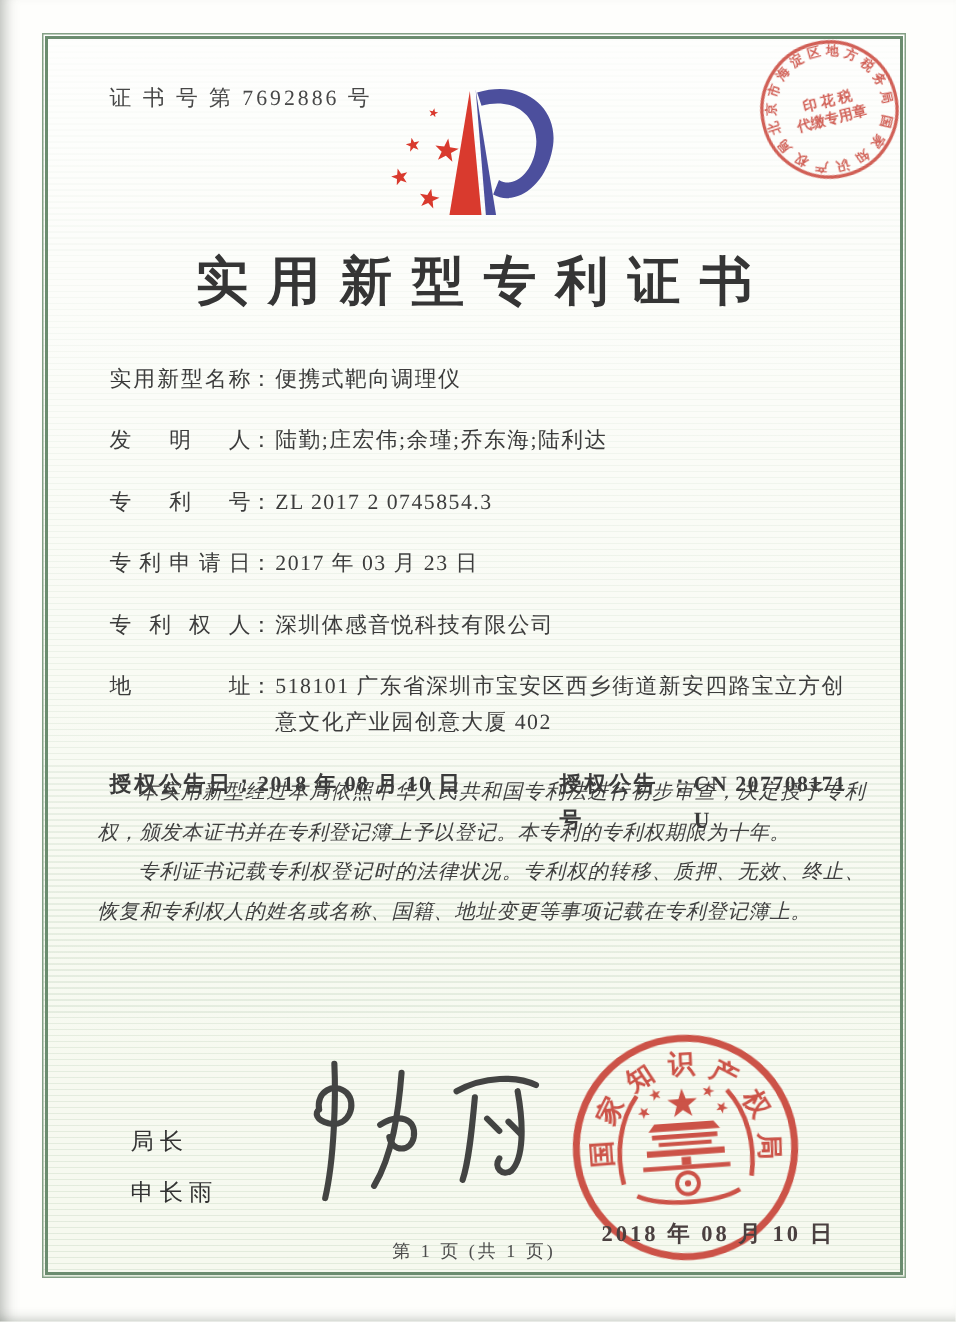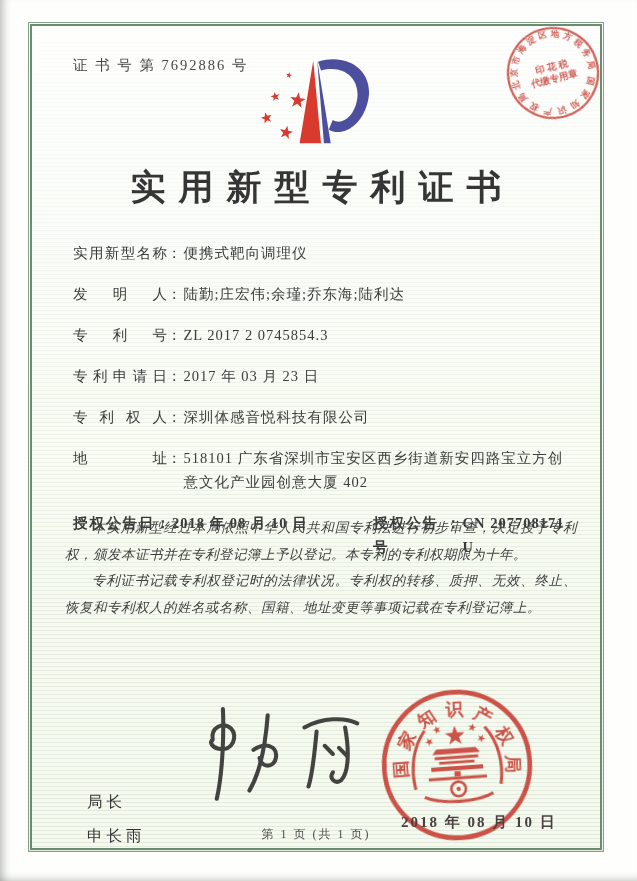--- a/index.html
+++ b/index.html
@@ -31,21 +31,21 @@
   .f-colon{flex:0 0 auto;padding:0 2px 0 0;}
   .f-value{flex:1;letter-spacing:1px;color:#3c3c3c;}
   .grant-row{display:flex;margin-top:3px;line-height:24px;font-weight:bold;}
   .grant-left{flex:0 0 300px;display:flex;}
   .grant-right{flex:1;display:flex;}
   .g-label{letter-spacing:2px;}
   .g-value{letter-spacing:1px;margin-left:2px;}
   .body-text{position:absolute;left:64px;right:52px;top:514px;font-size:13.5px;line-height:26.5px;
     text-align:justify;color:#404040;font-style:italic;}
   .body-text p{margin:0;text-indent:2em;letter-spacing:.5px;}
-  .sig-block{position:absolute;left:86px;top:744px;font-size:15.5px;letter-spacing:4px;color:#333;font-style:normal;line-height:34px;margin-top:40px;}
+  .sig-block{position:absolute;left:86px;top:744px;font-size:15.5px;letter-spacing:4px;color:#333;font-style:normal;line-height:34px;}
   .sig-autograph{position:absolute;left:178px;top:700px;width:210px;height:112px;}
   .seal-bottom{position:absolute;left:378px;top:686px;width:156px;height:156px;transform:rotate(-4deg);filter:blur(.3px);}
   .seal-date{position:absolute;left:400px;top:812px;font-size:15px;letter-spacing:2px;color:#4a4040;font-weight:bold;}
   .seal-top{position:absolute;left:502px;top:22px;width:100px;height:100px;transform:rotate(-14deg);filter:blur(.25px);}
   .footer{position:absolute;left:0;right:0;top:826px;text-align:center;font-size:12px;letter-spacing:2px;color:#4c4c4c;}
   svg text{font-family:"Liberation Serif","DejaVu Serif",serif;}
 </style>
 </head>
 <body>
 

